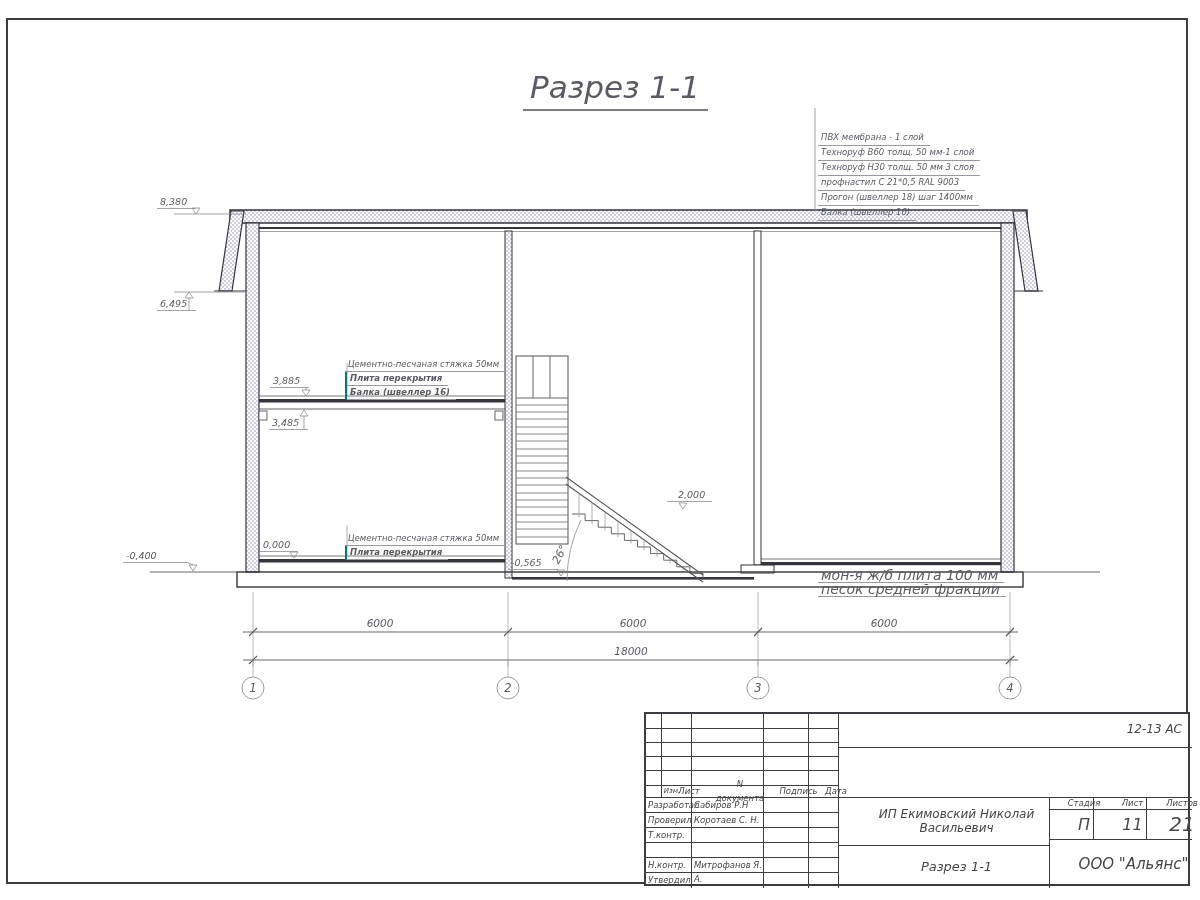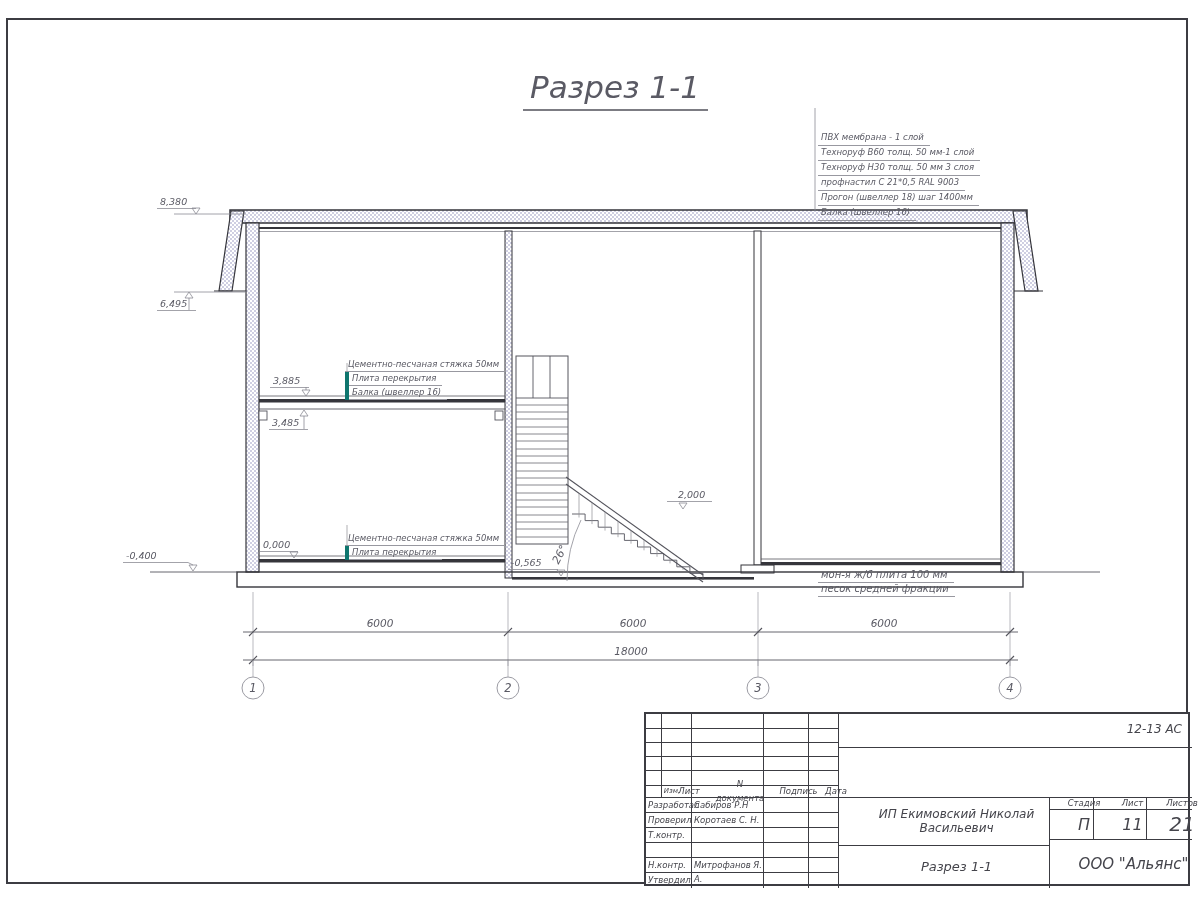--- a/index.html
+++ b/index.html
@@ -10,21 +10,21 @@
   .frame{
     position:absolute;left:6px;top:18px;width:1182px;height:866px;
     border:2px solid #3c3c42;box-sizing:border-box;
   }
   svg text{font-family:"DejaVu Sans",sans-serif;font-style:italic;fill:#5a5a64;}
   .note{
     position:absolute;color:#5a5a64;font-style:italic;font-size:8.5px;
     line-height:12px;white-space:nowrap;margin-top:32px;
   }
   .note .row{border-bottom:1px solid #9898a0;width:fit-content;padding:0 6px 1px 3px;}
-  .note .sub{border-left:4px solid #0f766e;}
+  .note .sub{border-left:2px solid #0f766e;font-weight:bold;}
   
   .tb{
     position:absolute;left:644px;top:712px;width:546px;height:174px;
     border:2px solid #3c3c42;box-sizing:border-box;background:#fff;color:#45454c;
   }
   .tb .vl,.tb .hl{position:absolute;background:#3c3c42;}
   .tb .vl{width:1px;}
   .tb .hl{height:1px;}
   .tb .cell{position:absolute;font-style:italic;color:#45454c;box-sizing:border-box;}
   .tb .ctr{display:flex;align-items:center;justify-content:center;text-align:center;padding-left:26px;}
@@ -209,21 +209,21 @@
   </div>
 </div>
 
 <div class="note" style="left:345px;top:500px;">
   <div class="row">Цементно-песчаная стяжка 50мм</div>
   <div class="sub">
     <div class="row">Плита перекрытия</div>
   </div>
 </div>
 
-<div class="note" style="left:818px;top:537px;font-size:10px;">
+<div class="note" style="left:818px;top:537px;font-size:14px;">
   <div class="row">мон-я ж/б плита 100 мм</div>
   <div class="row">песок средней фракции</div>
 </div>
 
 <div class="tb">
 
   <div class="vl" style="left:15px;top:0;height:83px;"></div>
   <div class="vl" style="left:45px;top:0;height:174px;"></div>
   <div class="vl" style="left:117px;top:0;height:174px;"></div>
   <div class="vl" style="left:162px;top:0;height:174px;"></div>

